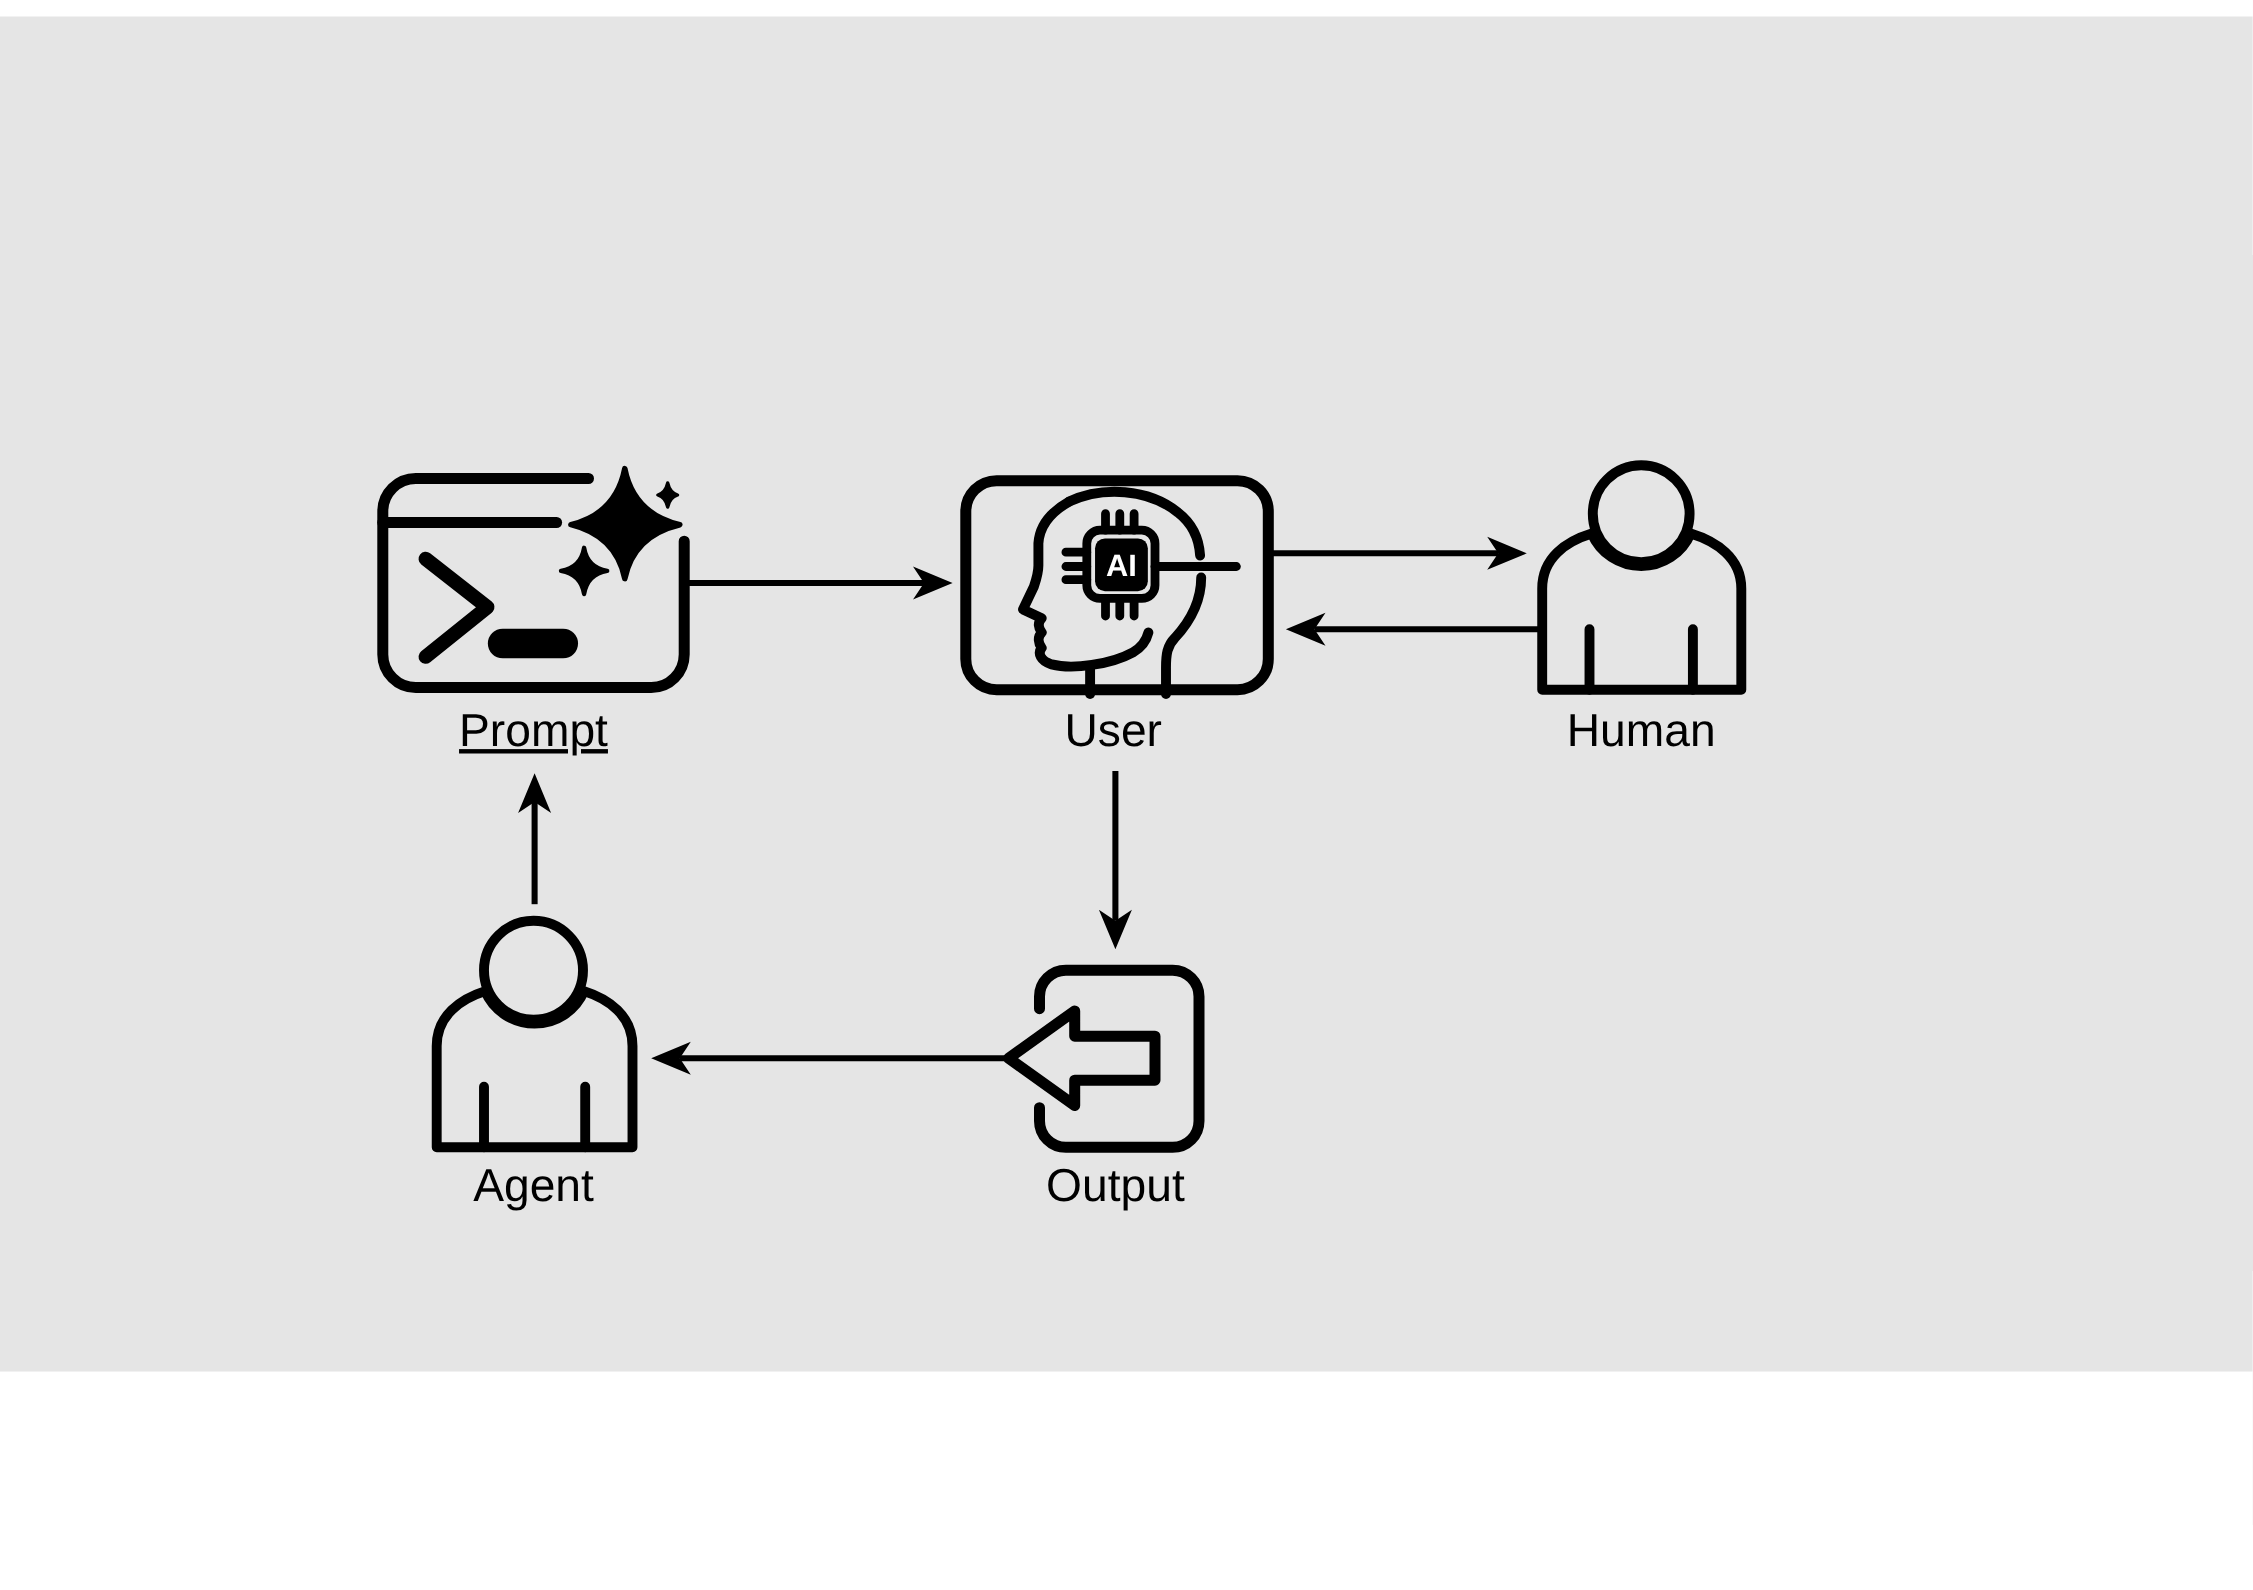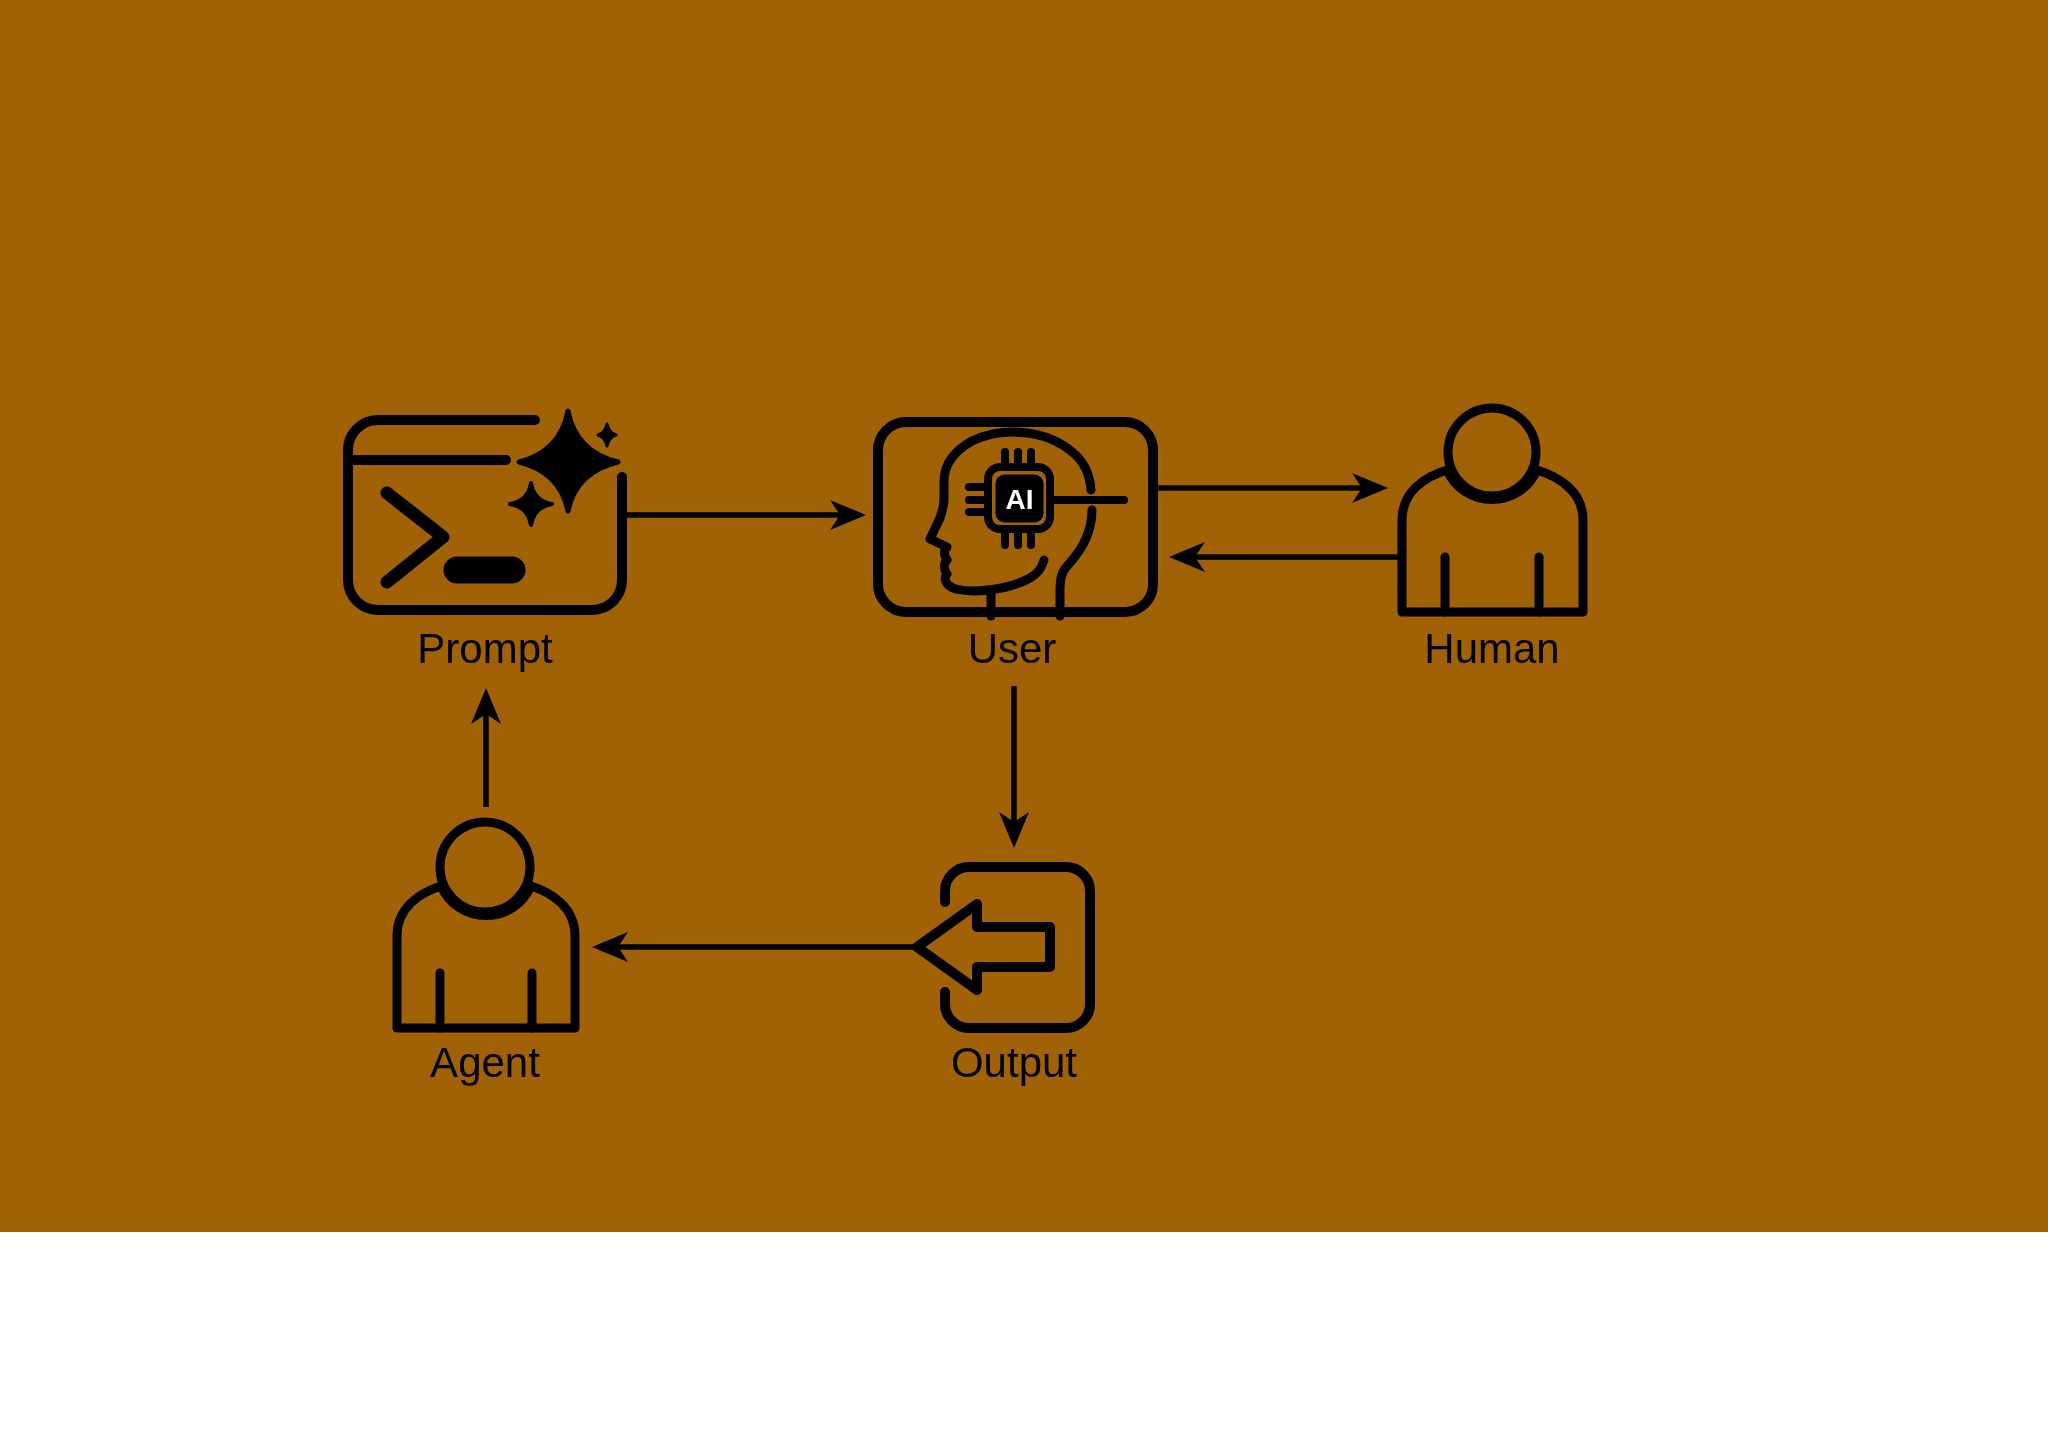--- a/index.html
+++ b/index.html
@@ -4,23 +4,24 @@
 <style>
   html, body {
     margin: 0;
     padding: 0;
     background: #ffffff;
   }
   .canvas {
     position: relative;
     width: 2048px;
     height: 1232px;
-    background: #a16207;
+    background: #e5e5e5;
     overflow: hidden;
     font-family: "Liberation Sans", sans-serif;
+    margin-top: 15px;
   }
   .diagram-svg {
     position: absolute;
     left: 0;
     top: 0;
     width: 2048px;
     height: 1445px;
   }
   .node-label {
     position: absolute;
@@ -123,19 +124,19 @@
       <path class="s10" d="M1050,927 H977 V904 L917,947 L977,990 V967 H1050 Z"></path>
     </g>
 
     <g>
       <circle class="s9" cx="485" cy="867" r="45"></circle>
       <path class="s9" d="M397,1028 V936 C397,908 419,893 441,886 A49,49 0 0 0 531,886 C553,893 575,908 575,936 V1028 Z"></path>
       <path class="s9" d="M440,973 V1028 M532,973 V1028"></path>
     </g>
   </svg>
 
-  <div class="node-label" style="left:485px;  top:628px;">Prompt</div>
+  <div class="node-label" style="left:485px;  top:628px;text-decoration:underline;">Prompt</div>
   <div class="node-label" style="left:1012px; top:628px;">User</div>
   <div class="node-label" style="left:1492px; top:628px;">Human</div>
   <div class="node-label" style="left:1014px; top:1042px;">Output</div>
   <div class="node-label" style="left:485px;  top:1042px;">Agent</div>
 
 </div>
 
 </body></html>

